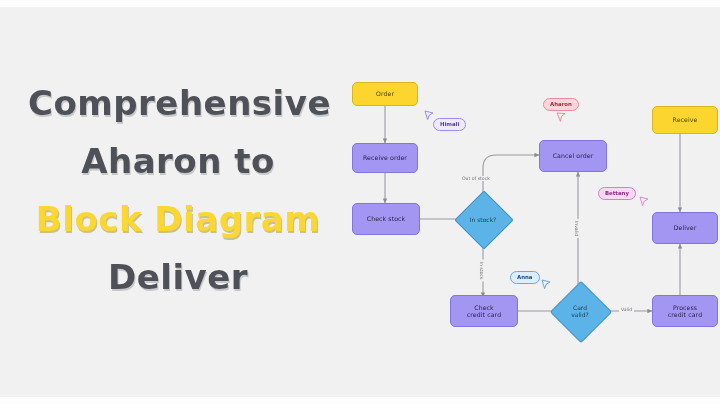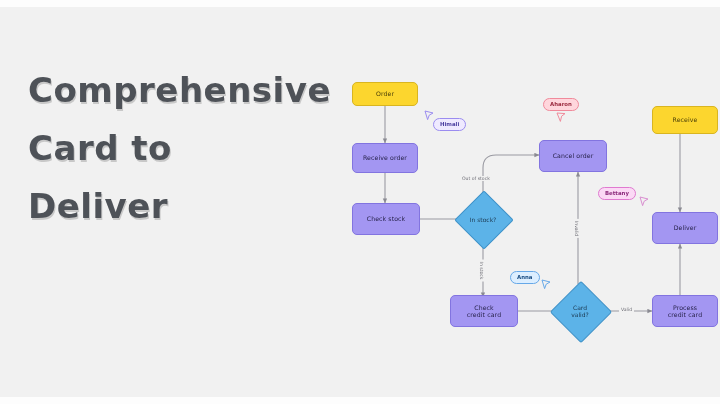--- a/index.html
+++ b/index.html
@@ -13,22 +13,23 @@
     background:#f1f1f1;
     overflow:hidden;
   }
   
   .band{position:absolute;left:0;width:720px;height:7px;background:#fdfdfd;z-index:40;}
   .band.top{top:0;}
   .band.bottom{bottom:0;}
 
   
   #title{
-    position:absolute;left:28px;top:61px;width:300px;
+    position:absolute;left:28px;top:74px;width:300px;
     z-index:12;
+    text-align:center;
   }
   .tline{
     font-family:"DejaVu Sans", sans-serif;
     font-weight:bold;
     font-size:34px;
     line-height:58px;
     letter-spacing:0.5px;
     color:#4e5258;
     white-space:nowrap;
     text-shadow:1px 2px 0 rgba(150,150,150,.45);
@@ -100,21 +101,22 @@
 </head>
 <body>
 
 <div id="stage">
 
   <div class="band top"></div>
   <div class="band bottom"></div>
 
   <div id="title">
     <div class="tline">Comprehensive</div>
-    <div class="tline">Card to</div>
+    <div class="tline">Aharon to</div>
+    <div class="tline accent">Block Diagram</div>
     <div class="tline">Deliver</div>
   </div>
 
   <div id="diagram">
 
     <svg id="edges" viewBox="0 0 390 404">
       <defs>
         <marker id="ah" markerWidth="6" markerHeight="6" refX="4.2" refY="2" orient="auto">
           <path d="M0,0 L4.5,2 L0,4 z" fill="#8a8a92"></path>
         </marker>

